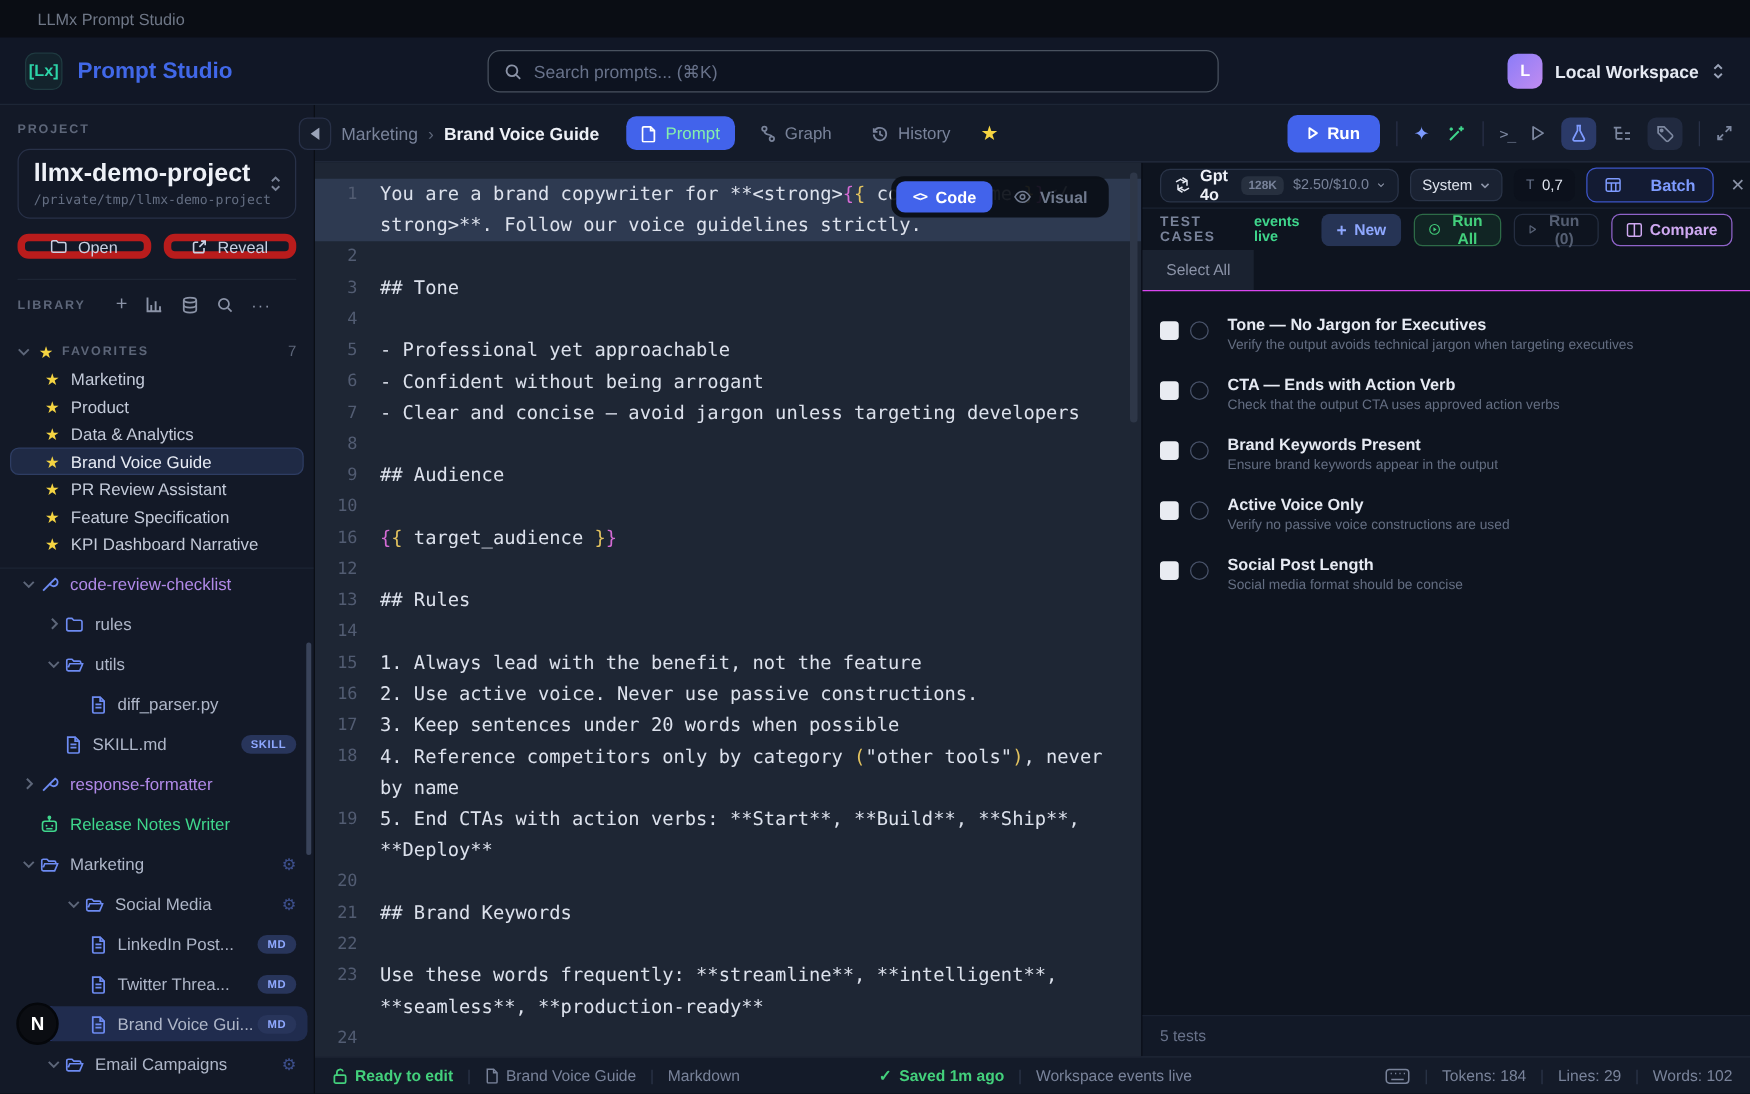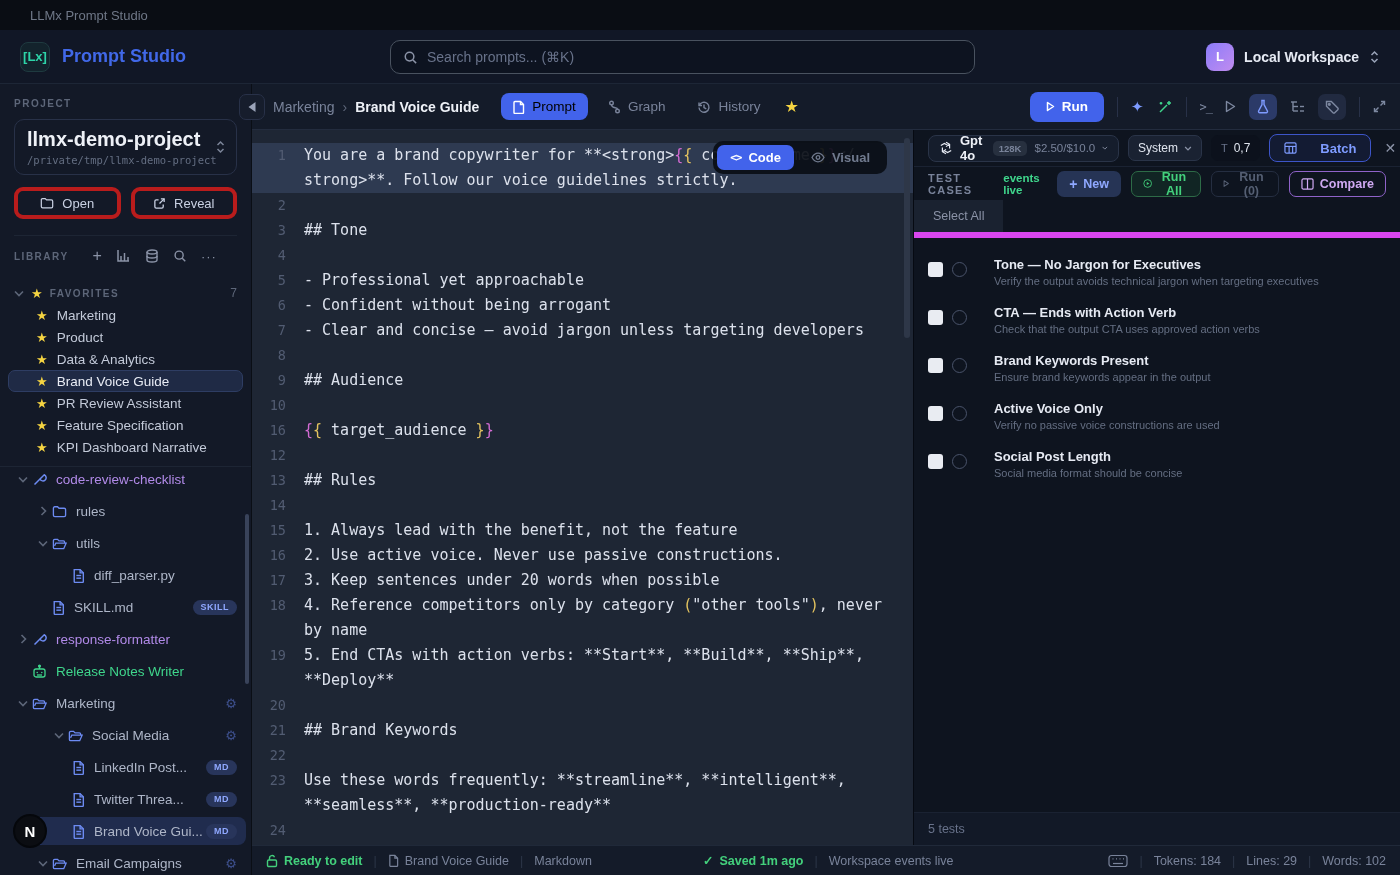--- a/index.html
+++ b/index.html
@@ -33,21 +33,21 @@
   
   .sidebar { width:252px; flex:0 0 auto; background:#131927; border-right:1px solid #0a0e15;
     position:relative; overflow:hidden; display:flex; flex-direction:column; }
   .sec-label { font-size:10px; font-weight:bold; letter-spacing:1.5px; color:#5d6679; }
   .project { padding:14px 14px 0 14px; }
   .proj-box { margin-top:10px; border:1px solid #283148; border-radius:10px; padding:8px 12px; position:relative; cursor:pointer; }
   .proj-name { font-size:20px; font-weight:bold; color:#eef1f7; }
   .proj-path { font-family:"DejaVu Sans Mono", monospace; font-size:10.5px; color:#646e82; margin-top:3px; }
   .updown { position:absolute; right:10px; top:50%; transform:translateY(-50%); color:#7b8498; }
   .proj-btns { display:flex; gap:10px; margin-top:12px; }
-  .proj-btn { flex:1; height:32px; border:4px solid #b91c1c; border-radius:9px; background:transparent;
+  .proj-btn { flex:1; height:20px; border:6px solid #b91c1c; border-radius:9px; background:transparent;
     color:#c9d1e3; font-size:13px; display:flex; align-items:center; justify-content:center; gap:8px; cursor:pointer; }
   .side-div { border-bottom:1px solid #1d2534; margin:16px 0 0 0; }
   .library { padding:12px 14px; display:flex; align-items:center; gap:14px; }
   .lib-icons { display:flex; align-items:center; gap:14px; margin-left:10px; color:#8b93a7; }
   .lib-icons .ic { cursor:pointer; display:flex; }
 
   .favorites { padding:6px 0 8px 0; border-bottom:1px solid #1d2534; }
   .fav-head { display:flex; align-items:center; padding:4px 14px; gap:7px; cursor:pointer; }
   .fav-head .cnt { margin-left:auto; color:#5d6679; font-size:12px; }
   .star { color:#f5d442; font-size:13px; line-height:1; }
@@ -82,21 +82,21 @@
   .toolbar { height:46px; background:#141b29; border-bottom:1px solid #232c3e; display:flex; align-items:center;
     padding:0 14px 0 0; flex:0 0 auto; position:relative; }
   .collapse-btn { width:26px; height:26px; border:1px solid #283148; border-radius:7px; background:#161d2c;
     color:#9aa3b8; display:flex; align-items:center; justify-content:center; margin-left:-13px; cursor:pointer; flex:0 0 auto; }
   .crumb { display:flex; align-items:center; gap:8px; margin-left:8px; font-size:14px; color:#79839a; white-space:nowrap; }
   .crumb .sep { color:#5d6679; }
   .crumb .cur { color:#eef1f7; font-weight:bold; }
   .tabs { display:flex; align-items:center; gap:8px; margin-left:22px; }
   .tab { display:flex; align-items:center; gap:7px; font-size:13.5px; color:#79839a; padding:6px 12px;
     border-radius:8px; cursor:pointer; white-space:nowrap; }
-  .tab.active { background:#4263eb; color:#000000; }
+  .tab.active { background:#4263eb; color:#86efac; }
   .fav-star { font-size:16px; color:#f5d442; margin-left:12px; cursor:pointer; }
   .tb-right { margin-left:auto; display:flex; align-items:center; gap:13px; }
   .run-btn { background:#4263eb; color:#fff; border:none; border-radius:8px; height:30px; padding:0 16px;
     font-size:13.5px; font-weight:bold; display:flex; align-items:center; gap:7px; cursor:pointer; }
   .vdiv { width:1px; height:20px; background:#283148; }
   .tb-ic { display:flex; align-items:center; justify-content:center; cursor:pointer; color:#7d88a0; }
   .iconbox { width:28px; height:26px; border-radius:7px; display:flex; align-items:center; justify-content:center; }
   .iconbox.on { background:#2b3a68; }
   .iconbox.dim { background:#212a40; }
   .term-ic { font-family:"DejaVu Sans Mono", monospace; font-size:12px; color:#7d88a0; letter-spacing:-1px; }
@@ -144,29 +144,29 @@
   .tests-head { height:33px; display:flex; align-items:center; padding:0 14px; gap:10px; flex:0 0 auto; }
   .tc-label { font-size:11px; font-weight:bold; letter-spacing:1.3px; color:#79839a; }
   .live { font-size:11.5px; font-weight:bold; color:#3fd68c; margin-left:4px; }
   .btn-sm { height:26px; border-radius:7px; display:flex; align-items:center; gap:6px; padding:0 11px;
     font-size:12.5px; font-weight:bold; cursor:pointer; border:1px solid transparent; }
   .btn-new { background:#263455; color:#8fa8ff; margin-left:auto; }
   .btn-runall { background:rgba(52,199,89,0.10); border-color:#2d6b47; color:#43d07c; }
   .btn-run0 { background:transparent; border-color:#252e41; color:#555f73; cursor:default; }
   .btn-compare { background:transparent; border-color:#8f63c9; color:#cfa9f2; }
 
-  .selall-row { flex:0 0 auto; border-bottom:6px solid #d946ef; }
+  .selall-row { flex:0 0 auto; border-bottom:1px solid #d946ef; }
   .selall { display:inline-flex; align-items:center; background:#1a2230; padding:9px 19px; font-size:12.5px;
     color:#8b93a7; cursor:pointer; }
 
   .case-list { flex:1; padding:10px 0; overflow:hidden; }
   .case { display:flex; align-items:flex-start; padding:9px 14px; gap:9px; cursor:pointer; }
   .cbx { width:15px; height:15px; border-radius:3px; background:#e9ecf2; margin-top:5px; flex:0 0 auto; cursor:pointer; }
   .crad { width:15px; height:15px; border-radius:50%; border:1.5px solid #49536a; margin-top:5px; flex:0 0 auto; cursor:pointer; }
-  .case-txt { margin-left:18px; }
+  .case-txt { margin-left:6px; }
   .case-title { font-size:13px; font-weight:bold; color:#e6eaf3; }
   .case-desc { font-size:11px; color:#646e82; margin-top:3px; }
 
   .tests-foot { flex:0 0 auto; height:33px; border-top:1px solid #1a2232; background:#121927; display:flex;
     align-items:center; padding:0 14px; font-size:12.5px; color:#68728a; }
 
   
   .statusbar { height:30px; background:#141b29; border-top:1px solid #202939; display:flex; align-items:center;
     padding:0 14px; gap:11px; font-size:12.5px; color:#79839a; flex:0 0 auto; }
   .sb-green { color:#43d07c; display:flex; align-items:center; gap:6px; font-weight:bold; }

